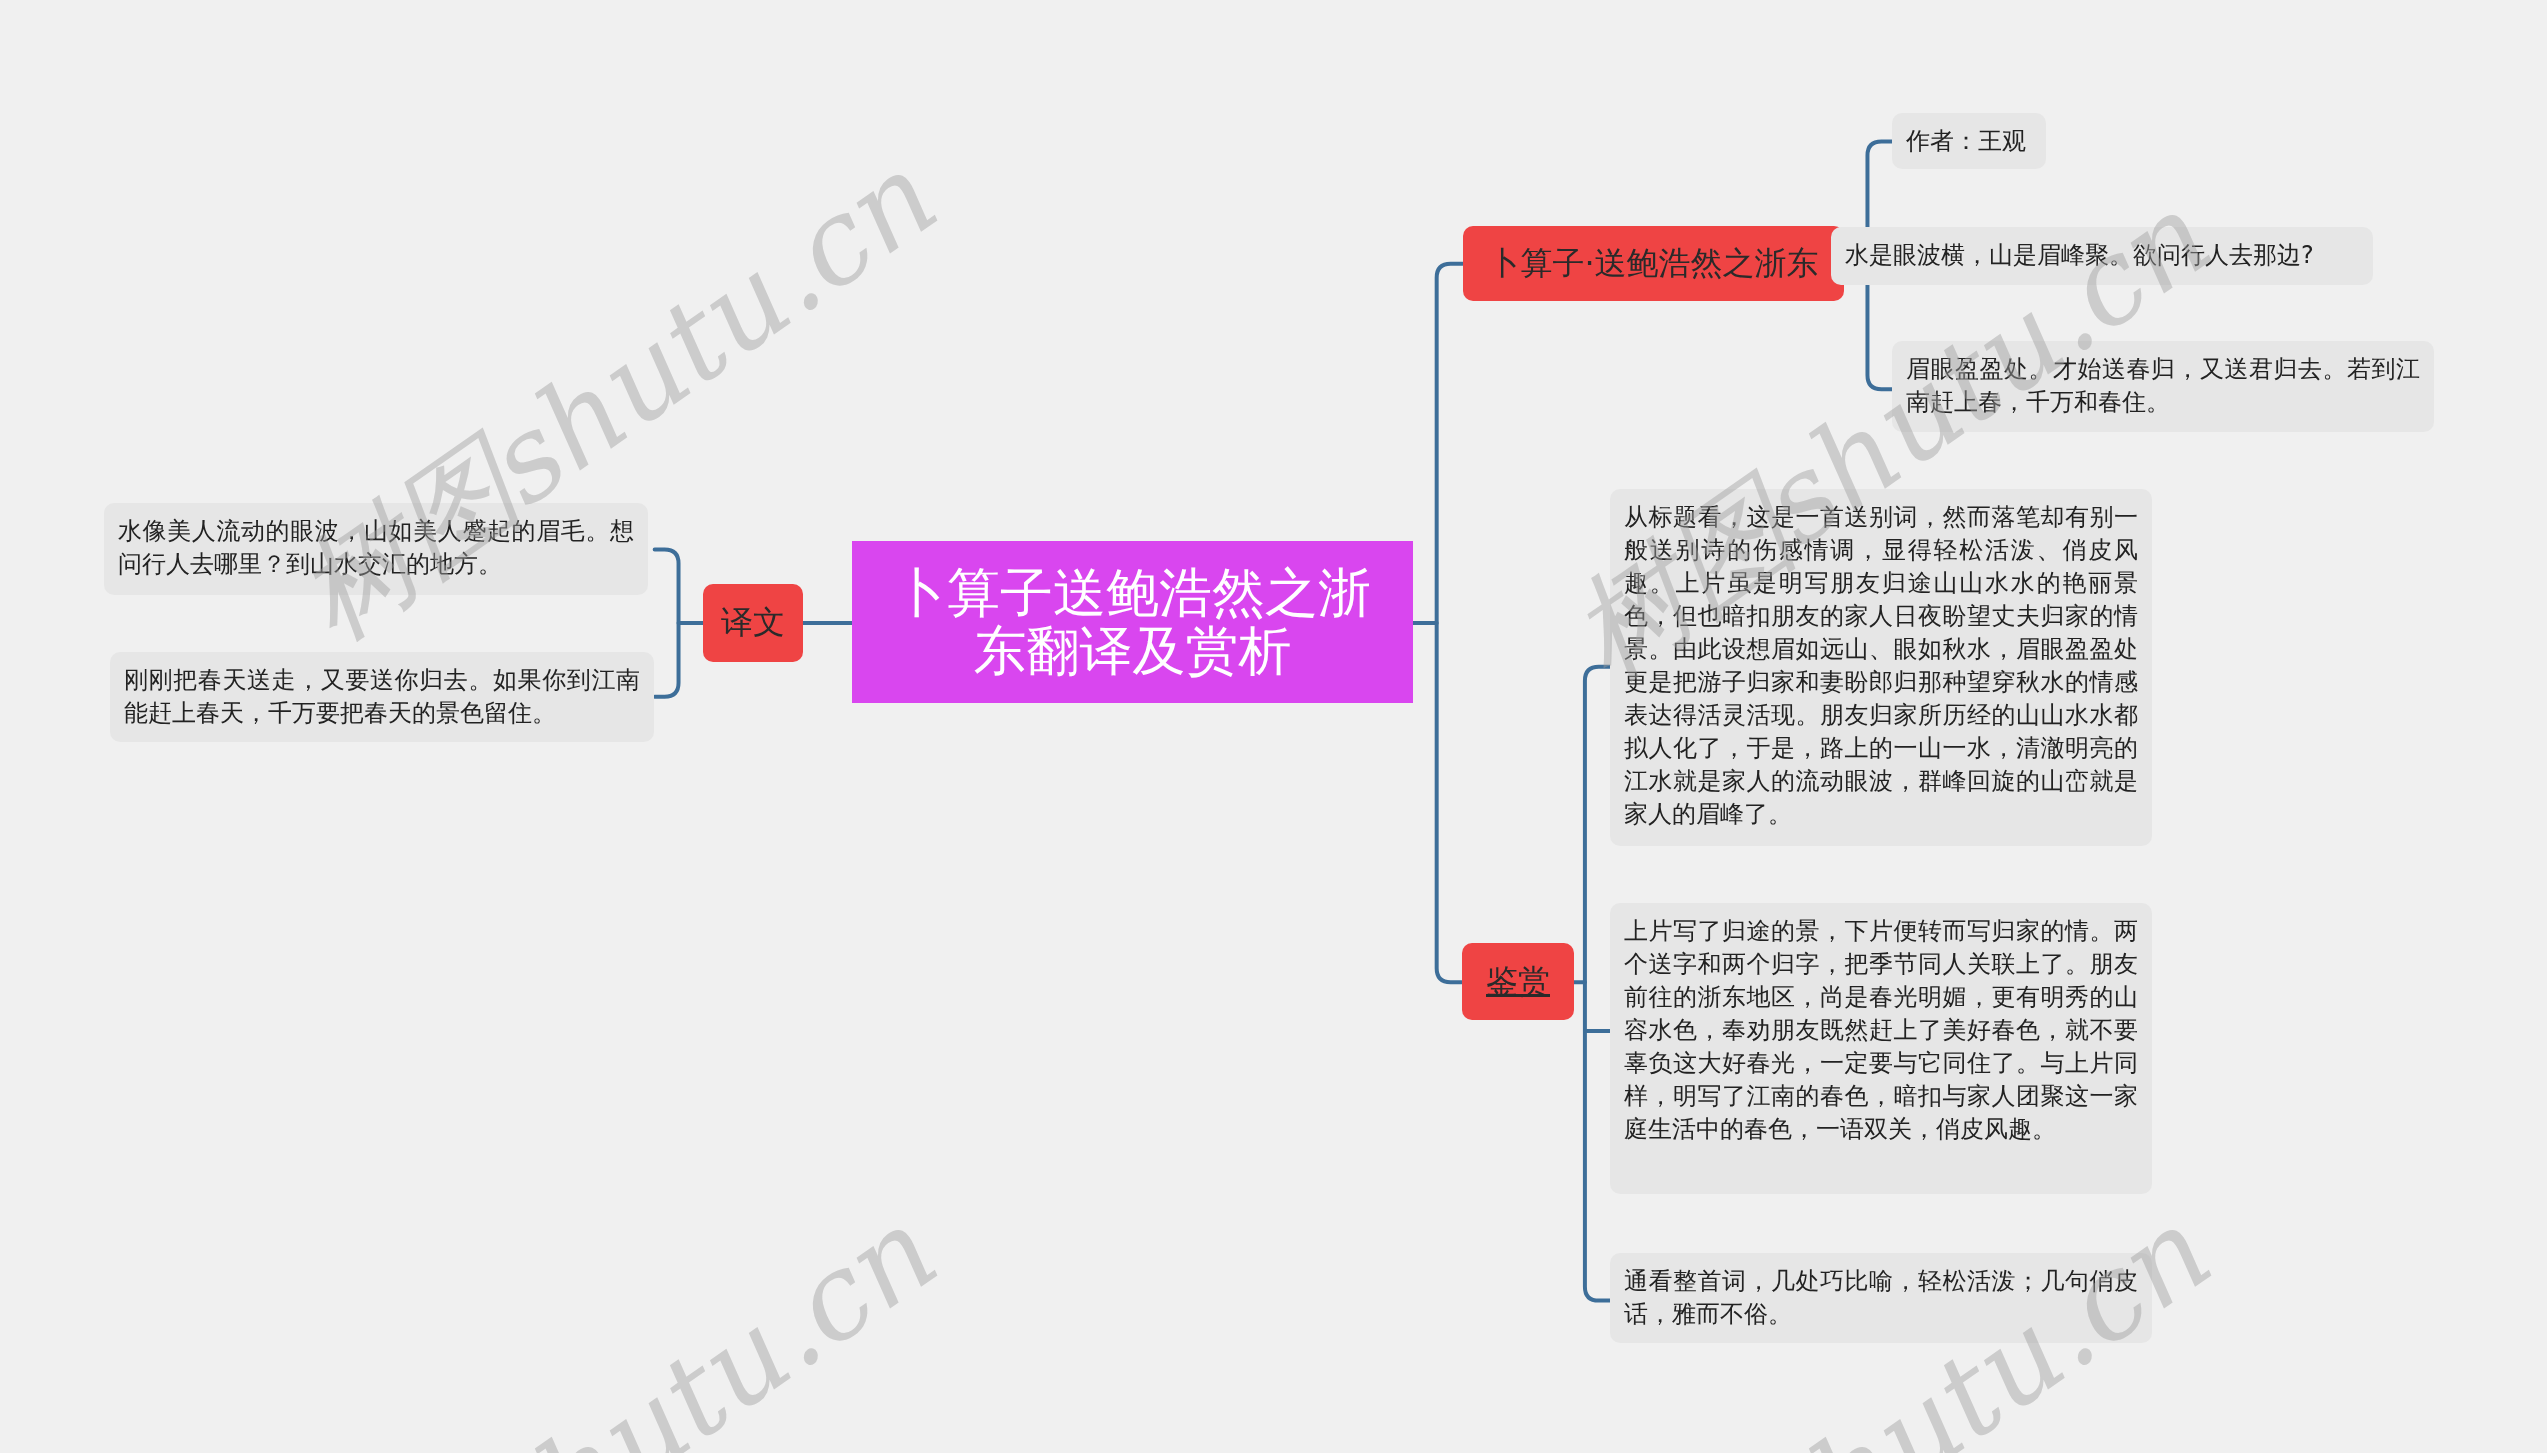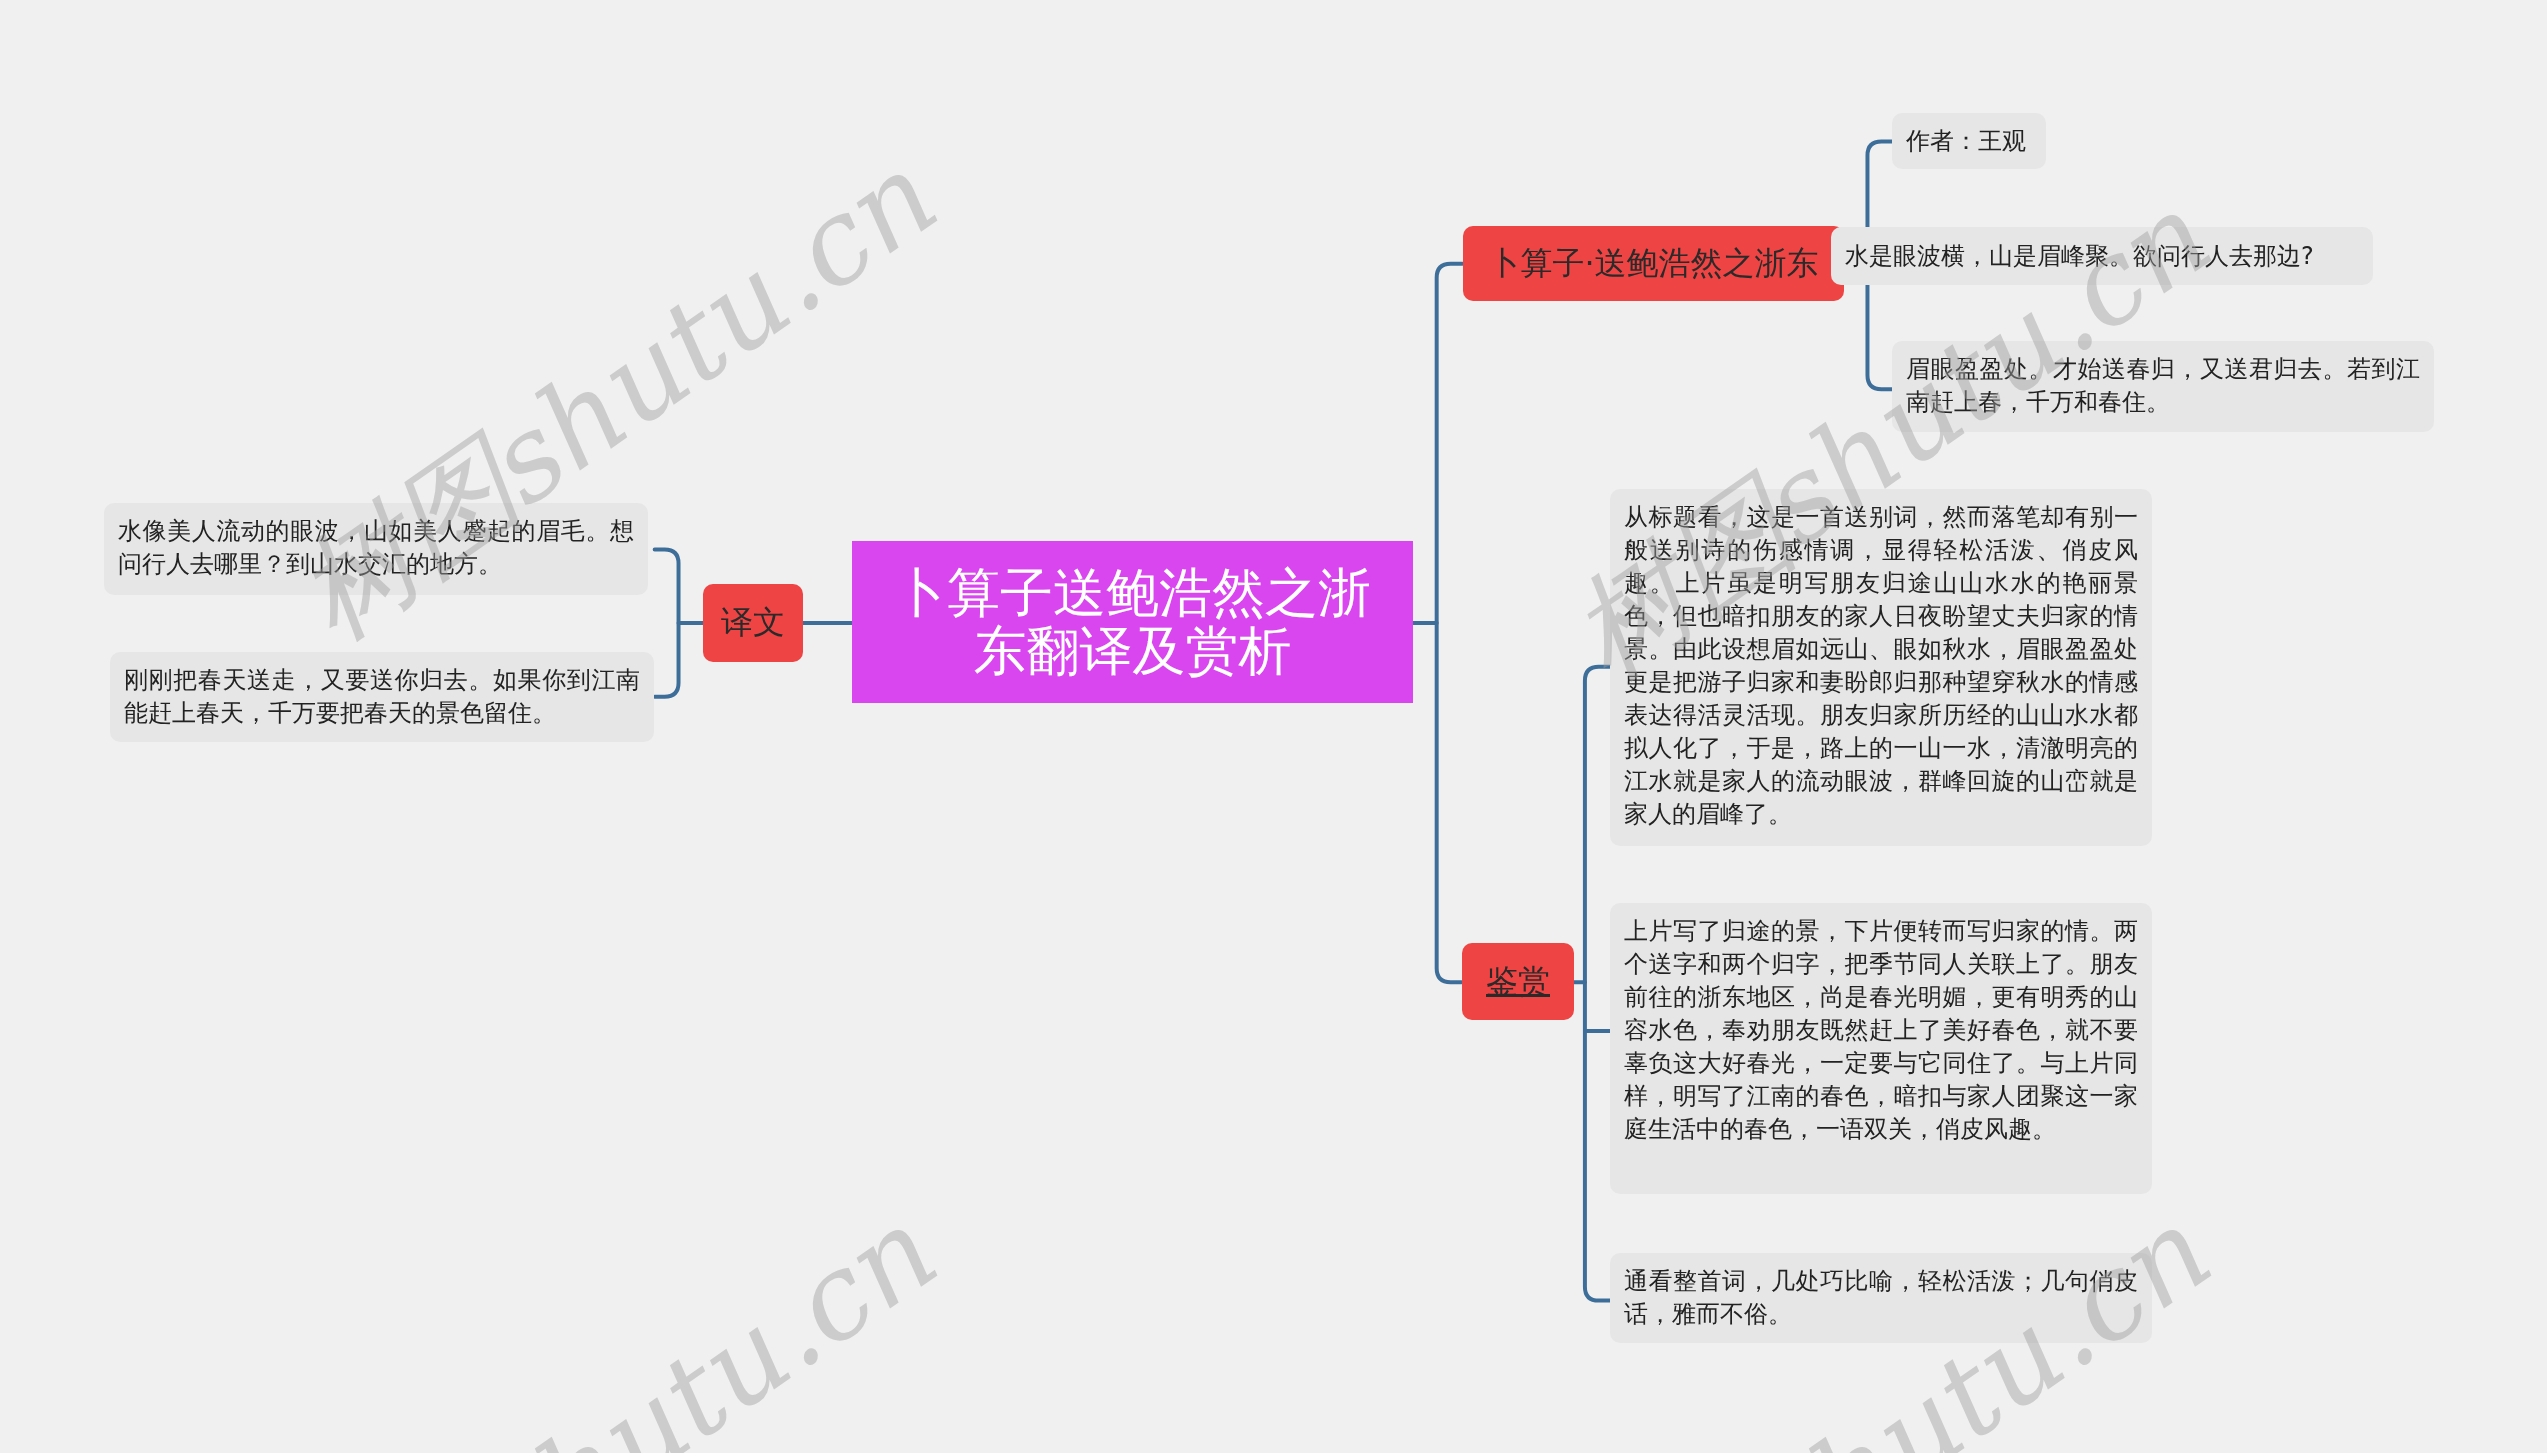--- a/index.html
+++ b/index.html
@@ -17,21 +17,21 @@
   .branch {
     background: #ef4444; color: #2a2a2a; border-radius: 10px;
     display: flex; align-items: center; justify-content: center;
     font-size: 32px; white-space: nowrap;
   }
   .leaf {
     background: #e6e6e6; color: #222; border-radius: 10px;
     font-size: 24px; line-height: 33px; padding: 12px 14px 12px 14px;
     text-align: justify;
   }
-  .leaf.center-v { display: flex; align-items: center; }
+  .leaf.center-v { display: flex; align-items: flex-start; }
   svg.lines { position: absolute; left: 0; top: 0; pointer-events: none; }
   .wm {
     position: absolute; color: rgba(160,160,160,0.45);
     font-family: "DejaVu Serif", "Liberation Serif", serif; font-style: italic;
     font-size: 117px; white-space: nowrap; transform-origin: left bottom;
     pointer-events: none;
   }
 </style>
 </head>
 <body>

